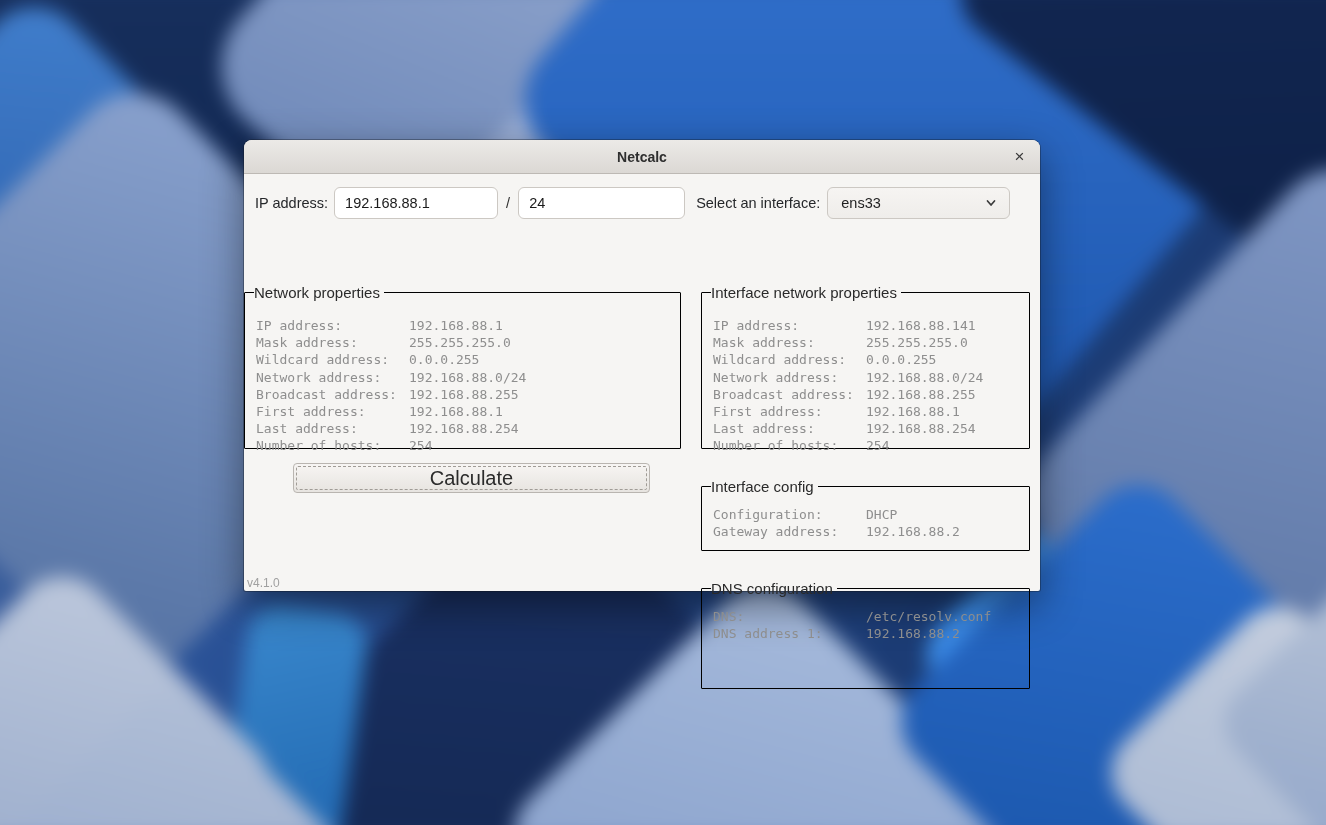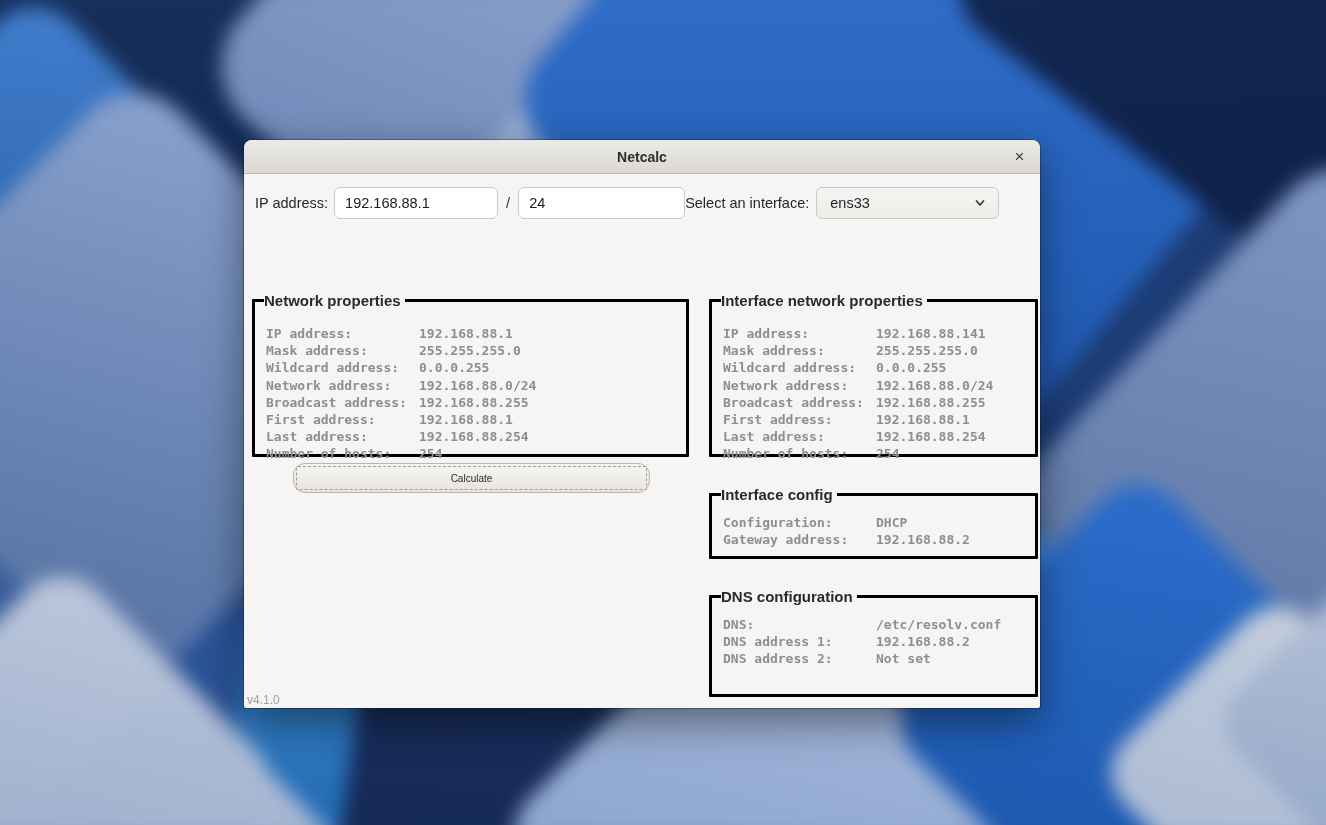--- a/index.html
+++ b/index.html
@@ -25,21 +25,21 @@
   .s9{left:248px;top:600px;width:115px;height:280px;transform:rotate(8deg);border-radius:32px;background:linear-gradient(160deg,#3d87c9,#1e61a7);}
   .s10{left:575px;top:635px;width:370px;height:370px;transform:rotate(45deg);border-radius:52px;background:linear-gradient(150deg,#a8bbda,#7f98c4);}
   .s11{left:-70px;top:615px;width:310px;height:310px;transform:rotate(45deg);border-radius:48px;background:linear-gradient(150deg,#bec8db,#91a4c6);}
   .s11b{left:55px;top:720px;width:270px;height:270px;transform:rotate(45deg);border-radius:42px;background:linear-gradient(150deg,#b2bfd6,#8ea2c6);}
   .s12{left:945px;top:535px;width:350px;height:350px;transform:rotate(45deg);border-radius:48px;background:linear-gradient(145deg,#2f6ec7,#1b53a3);}
   .s13{left:1120px;top:655px;width:310px;height:250px;transform:rotate(45deg);border-radius:42px;background:linear-gradient(150deg,#c5cedd,#a3b3cf);}
   .s13b{left:1235px;top:595px;width:230px;height:230px;transform:rotate(45deg);border-radius:38px;background:linear-gradient(150deg,#b9c4d7,#93a6c7);}
 
   
   .window{
-    position:absolute;left:244px;top:140px;width:796px;height:568px;
+    position:absolute;left:244px;top:140px;width:796px;height:451px;
     background:#f6f5f3;border-radius:8px 8px 2px 2px;
     box-shadow:0 14px 42px rgba(0,0,0,.45),0 0 0 1px rgba(20,25,35,.35);
   }
   .titlebar{
     position:relative;height:33px;
     background:linear-gradient(#eceae7,#dbd8d4);
     border-bottom:1px solid #bdb9b4;border-radius:8px 8px 0 0;
     display:flex;align-items:center;justify-content:center;
   }
   .title{font-size:14px;font-weight:bold;color:#2f2f2f;}
@@ -55,49 +55,49 @@
   .form-row{display:flex;align-items:center;padding:13px 12px 0 11px;}
   .form-label{font-size:14.5px;color:#25272a;white-space:nowrap;}
   .entry{
     height:32px;box-sizing:border-box;border:1px solid #ccc8c3;border-radius:6px;
     background:#ffffff;font-family:"Liberation Sans",sans-serif;font-size:14.5px;color:#1b1b1b;
     padding:0 10px;outline:none;
   }
   .entry.ip{width:164px;margin-left:6px;}
   .entry.prefix{width:167px;}
   .slash{font-size:14.5px;color:#303030;margin:0 8px;}
-  .iface-label{text-align:center;}
+  .iface-label{margin-left:11px;text-align:center;}
   .combo{
     margin-left:7px;width:183px;height:32px;box-sizing:border-box;
     border:1px solid #ccc8c3;border-radius:6px;
     background:linear-gradient(#f6f4f2,#efedea);
     display:flex;align-items:center;justify-content:space-between;
     padding:0 11px 0 13px;cursor:pointer;gap:24px;
   }
   .combo-text{font-size:14.5px;color:#1f1f1f;}
   .combo svg{display:block;}
   .colR{position:absolute;left:457px;top:0;width:329px;}
   fieldset{
-    min-inline-size:0;margin:8px;padding:16px 8px 10px 11px;box-sizing:border-box;
-    border:3px solid #000000;border-radius:1px;background:transparent;font-weight:bold;
+    min-inline-size:0;margin:0;padding:16px 8px 10px 11px;box-sizing:border-box;
+    border:1px solid #000000;border-radius:1px;background:transparent;
   }
   legend{font-size:15px;color:#2a2a2a;padding:0 4px 0 0;margin-left:-2px;}
   .fs-netprops{position:absolute;left:0;top:110px;width:437px;height:165px;}
   .fs-ifnet{position:absolute;left:0;top:110px;width:329px;height:165px;}
   .fs-ifcfg{position:absolute;left:0;top:304px;width:329px;height:73px;padding-top:11px;}
   .fs-dns{position:absolute;left:0;top:406px;width:329px;height:109px;padding-top:11px;}
   .prow{font-family:"DejaVu Sans Mono",monospace;font-size:13px;line-height:17.2px;color:#8e8e8e;white-space:nowrap;}
   .plabel{display:inline-block;width:153px;}
 
   
   .calc-btn{
     position:absolute;left:49px;top:289px;width:357px;height:30px;box-sizing:border-box;
     background:linear-gradient(#f7f5f3,#e7e4e0);
-    border:1px solid #b9b5b0;border-radius:12px;cursor:pointer;
-    font-family:"Liberation Sans",sans-serif;font-size:10px;color:#2b2b2b;
+    border:1px solid #b9b5b0;border-radius:4px;cursor:pointer;
+    font-family:"Liberation Sans",sans-serif;font-size:20px;color:#2b2b2b;
   }
   .calc-focus{position:absolute;inset:2px;border:1px dashed #a09c96;border-radius:2px;pointer-events:none;}
 
   .version{
     position:absolute;left:3px;bottom:1px;
     font-family:Liberation Sans, sans-serif;font-size:12px;color:#a0a0a0;
   }
 </style>
 </head>
 <body>
@@ -183,19 +183,18 @@
       <fieldset class="fs-ifcfg">
         <legend>Interface config</legend>
         <div class="prow"><span class="plabel">Configuration:</span><span class="pvalue">DHCP</span></div>
         <div class="prow"><span class="plabel">Gateway address:</span><span class="pvalue">192.168.88.2</span></div>
       </fieldset>
 
       <fieldset class="fs-dns">
         <legend>DNS configuration</legend>
         <div class="prow"><span class="plabel">DNS:</span><span class="pvalue">/etc/resolv.conf</span></div>
         <div class="prow"><span class="plabel">DNS address 1:</span><span class="pvalue">192.168.88.2</span></div>
-        <div class="prow"><span class="plabel">DNS address 2:</span><span class="pvalue">Not set</span></div>
       </fieldset>
     </div>
 
     <div class="version">v4.1.0</div>
   </div>
 </div>
 
 </body></html>

